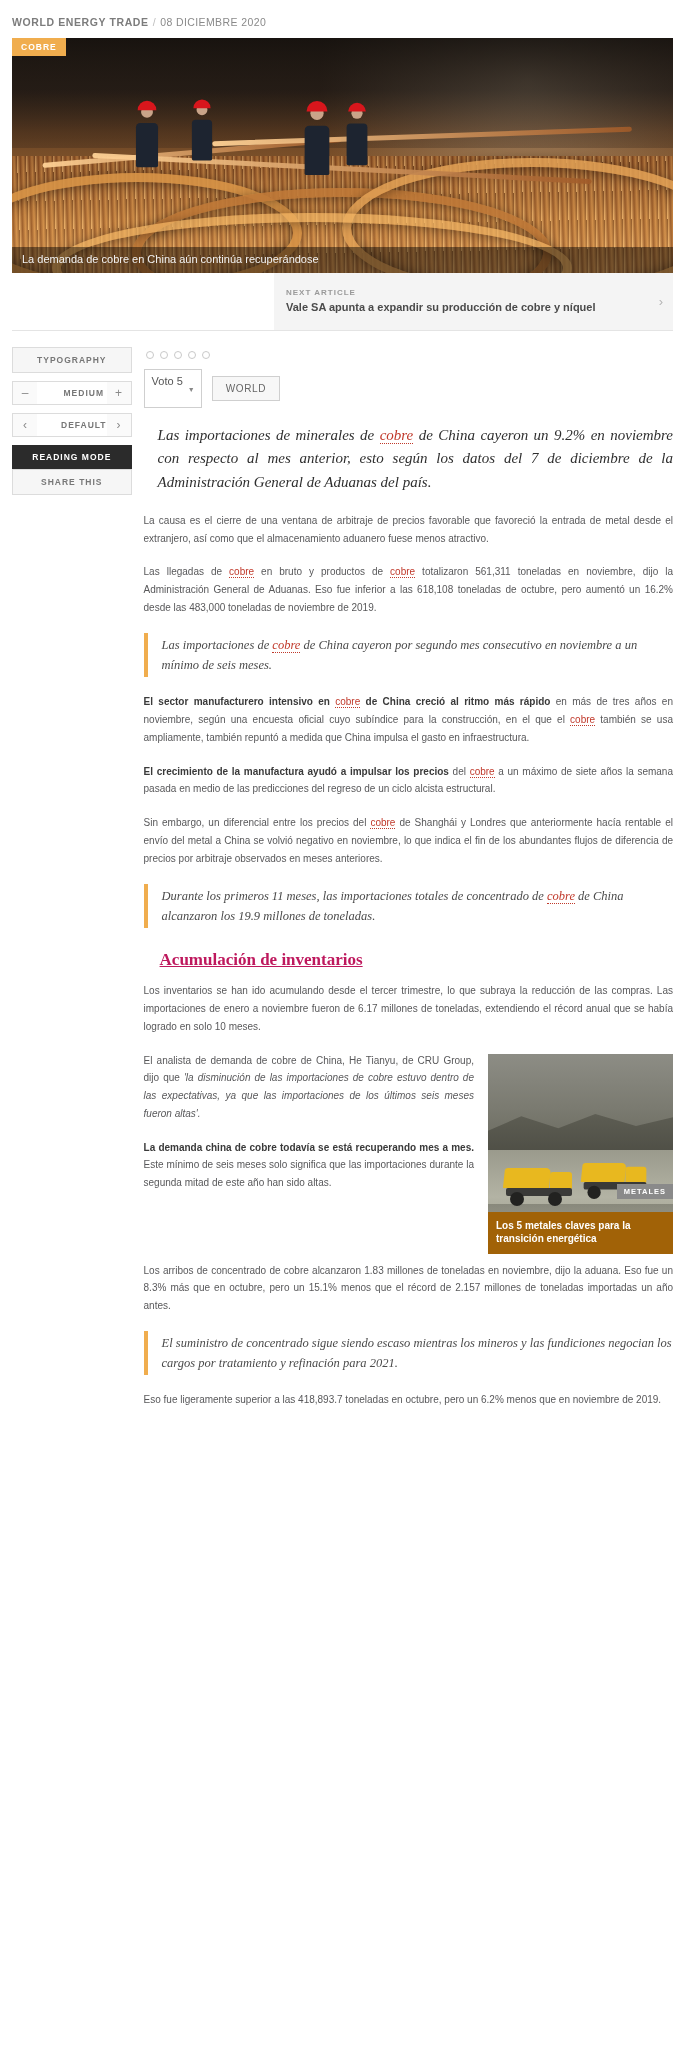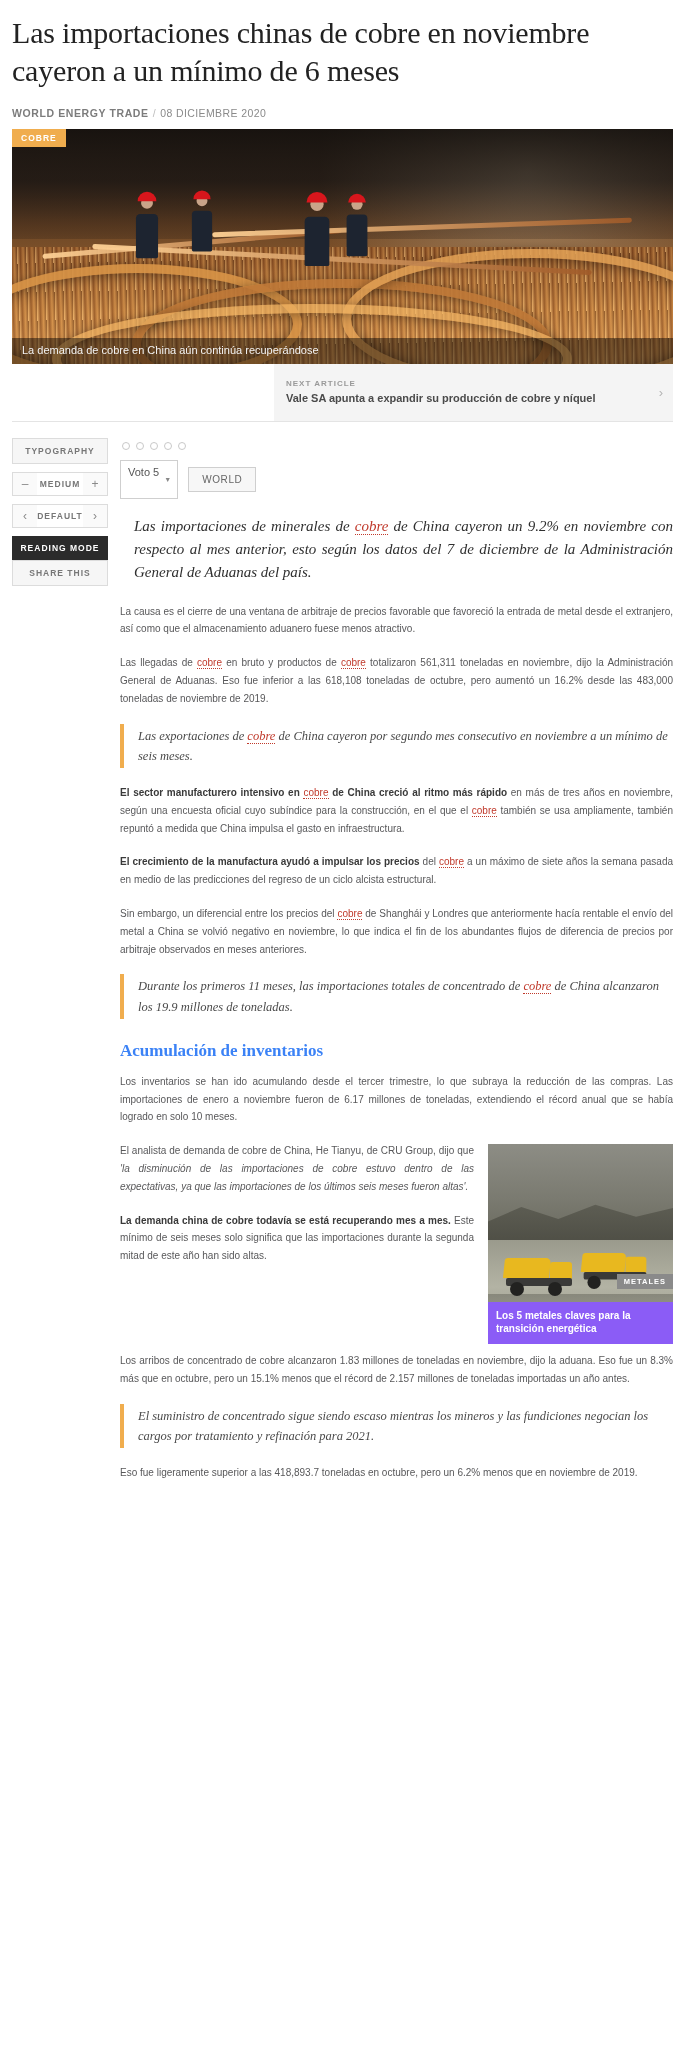--- a/index.html
+++ b/index.html
@@ -178,21 +178,21 @@
   }
   .tool-row .btn {
     width: 24px;
     display: flex; align-items: center; justify-content: center;
     color: #8a8a8a; font-size: 12px;
     background: #fafafa;
   }
   .tool-row .mid {
     flex: 1;
     display: flex; align-items: center; justify-content: center;
-    font-size: 8.5px; letter-spacing: 1px; color: #777777; font-weight: 700;
+    font-size: 8.5px; letter-spacing: 1px; color: #777777; font-weight: 700; margin-left: 24px;
   }
   .tool-dark {
     background: #2b2b2b;
     color: #ffffff;
     text-align: center;
     font-size: 8.5px;
     letter-spacing: 1px;
     font-weight: 700;
     padding: 7px 2px;
     margin-bottom: 0;
@@ -258,23 +258,24 @@
     margin: 0 0 16px 0;
     font-family: "Liberation Serif", serif;
     font-style: italic;
     font-size: 12.5px;
     line-height: 1.62;
     color: #4a4a4a;
   }
   h2.section {
     font-family: "Liberation Serif", serif;
     font-size: 17px;
-    color: #3b82f6;
-    font-weight: 700;
-    margin: 22px 0 12px 0;
+    color: #be185d;
+    font-weight: 700;
+    margin: 22px 0 12px 16px;
+    text-decoration: underline;
   }
 
   
   .float-img {
     float: right;
     width: 185px;
     height: 200px;
     margin: 2px 0 8px 14px;
     position: relative;
     overflow: hidden;
@@ -320,36 +321,35 @@
   .truck.t1 { left: 16px; top: 112px; }
   .truck.t2 { left: 92px; top: 106px; transform: scale(0.95); }
   .float-tag {
     position: absolute; right: 0; top: 130px;
     background: #8a8a8a; color: #ffffff;
     font-size: 7.5px; letter-spacing: 1px; font-weight: 700;
     padding: 3px 7px;
   }
   .float-caption {
     position: absolute; left: 0; right: 0; bottom: 0;
-    background: #8b5cf6;
+    background: #a16207;
     color: #ffffff;
     font-size: 10px;
     line-height: 1.3;
     font-weight: 700;
     padding: 7px 8px 9px 8px;
   }
   .clearfix::after { content: ""; display: block; clear: both; }
   .spacer-bottom { height: 18px; }
 </style>
 </head>
 <body>
 
 <div class="page">
 
-  <h1 class="article-title">Las importaciones chinas de cobre en noviembre cayeron a un mínimo de 6 meses</h1>
 
   <div class="byline">
     <span>WORLD ENERGY TRADE</span><span class="sep">/</span><span class="date">08 DICIEMBRE 2020</span>
   </div>
 
   <div class="hero">
     <div class="hero-art">
       <div class="hero-bg"></div>
       <div class="hero-dark-top"></div>
       <div class="hero-floor"></div>
@@ -436,21 +436,21 @@
         <span>Las importaciones de minerales de </span><a class="lnk" href="#">cobre</a><span> de China cayeron un 9.2% en noviembre con respecto al mes anterior, esto según los datos del 7 de diciembre de la Administración General de Aduanas del país.</span>
       </p>
 
       <p class="body">La causa es el cierre de una ventana de arbitraje de precios favorable que favoreció la entrada de metal desde el extranjero, así como que el almacenamiento aduanero fuese menos atractivo.</p>
 
       <p class="body">
         <span>Las llegadas de </span><a class="lnk" href="#">cobre</a><span> en bruto y productos de </span><a class="lnk" href="#">cobre</a><span> totalizaron 561,311 toneladas en noviembre, dijo la Administración General de Aduanas. Eso fue inferior a las 618,108 toneladas de octubre, pero aumentó un 16.2% desde las 483,000 toneladas de noviembre de 2019.</span>
       </p>
 
       <div class="pullquote">
-        <span>Las exportaciones de </span><a class="lnk" href="#">cobre</a><span> de China cayeron por segundo mes consecutivo en noviembre a un mínimo de seis meses.</span>
+        <span>Las importaciones de </span><a class="lnk" href="#">cobre</a><span> de China cayeron por segundo mes consecutivo en noviembre a un mínimo de seis meses.</span>
       </div>
 
       <p class="body">
         <b>El sector manufacturero intensivo en </b><a class="lnk" href="#">cobre</a><b> de China creció al ritmo más rápido</b><span> en más de tres años en noviembre, según una encuesta oficial cuyo subíndice para la construcción, en el que el </span><a class="lnk" href="#">cobre</a><span> también se usa ampliamente, también repuntó a medida que China impulsa el gasto en infraestructura.</span>
       </p>
 
       <p class="body">
         <b>El crecimiento de la manufactura ayudó a impulsar los precios</b><span> del </span><a class="lnk" href="#">cobre</a><span> a un máximo de siete años la semana pasada en medio de las predicciones del regreso de un ciclo alcista estructural.</span>
       </p>
 

